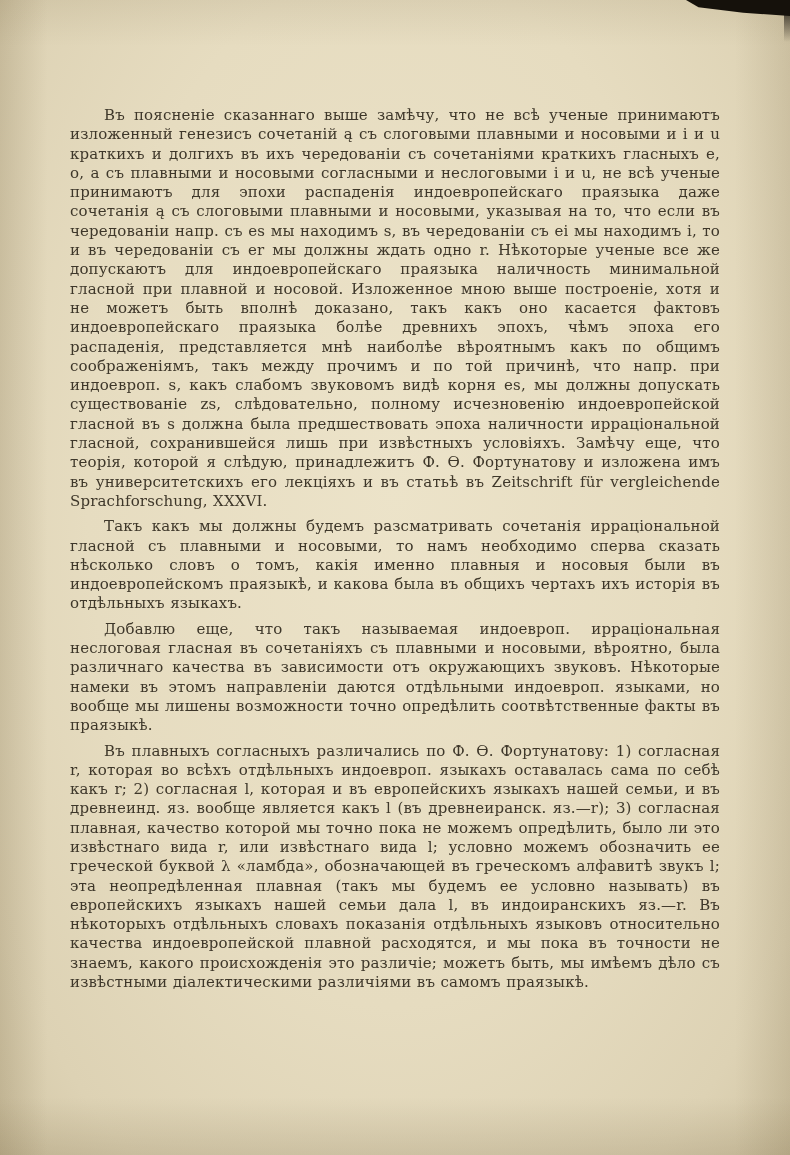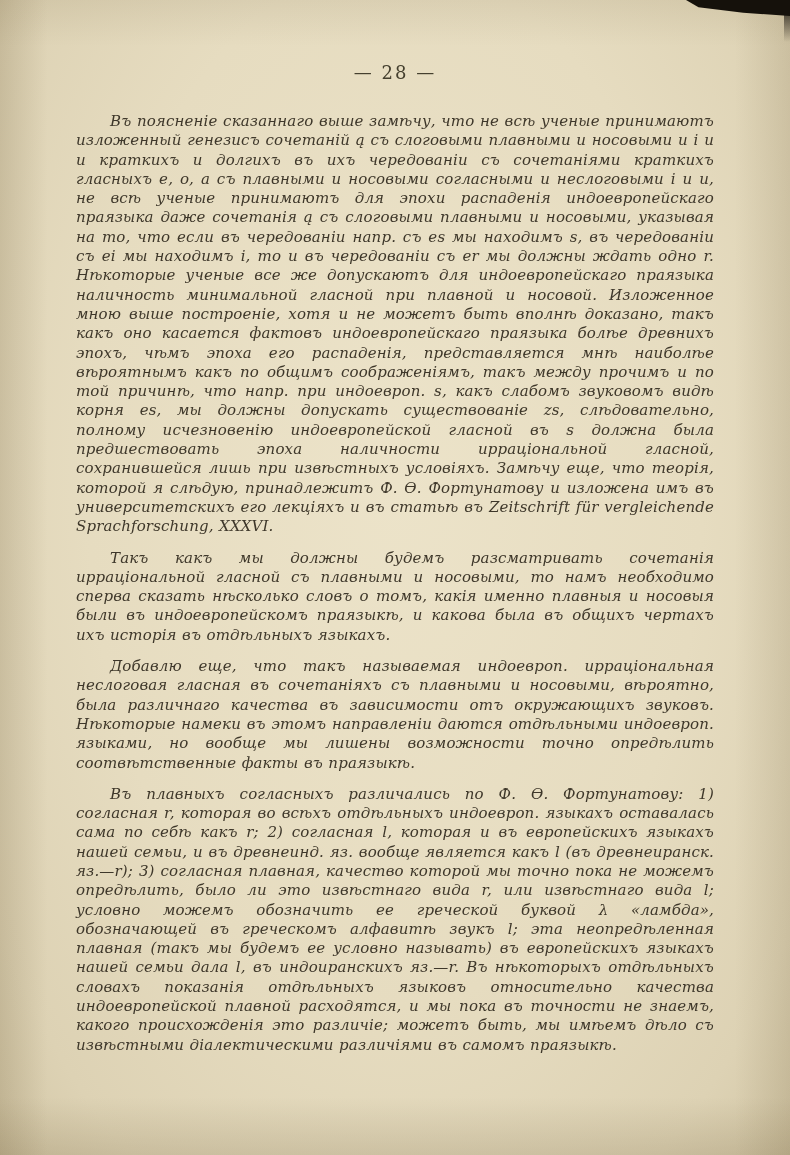--- a/index.html
+++ b/index.html
@@ -51,35 +51,33 @@
     top: 100px;
     left: 64px;
     width: 662px;
     text-align: justify;
     font-size: 15px;
     line-height: 19.3px;
     letter-spacing: 0.15px;
     word-spacing: 0.5px;
   }
   .text-block p {
-    margin: 12px;
+    margin: 6px;
     padding: 0;
     text-indent: 34px;
-    font-style: italic;
   }
 </style>
 </head>
 <body>
 
 <div class="page">
 
   <div class="corner-mark"></div>
   <div class="corner-mark-edge"></div>
 
-  <div class="page-number">— 28 —</div>
 
   <div class="text-block">
     <p>Въ поясненіе сказаннаго выше замѣчу, что не всѣ ученые принимаютъ изложенный генезисъ сочетаній ą съ слоговыми плавными и носовыми и і и u краткихъ и долгихъ въ ихъ чередованіи съ сочетаніями краткихъ гласныхъ e, o, a съ плавными и носовыми согласными и неслоговыми i и u, не всѣ ученые принимаютъ для эпохи распаденія индоевропейскаго праязыка даже сочетанія ą съ слоговыми плавными и носовыми, указывая на то, что если въ чередованіи напр. съ es мы находимъ s, въ чередованіи съ ei мы находимъ i, то и въ чередованіи съ er мы должны ждать одно r. Нѣкоторые ученые все же допускаютъ для индоевропейскаго праязыка наличность минимальной гласной при плавной и носовой. Изложенное мною выше построеніе, хотя и не можетъ быть вполнѣ доказано, такъ какъ оно касается фактовъ индоевропейскаго праязыка болѣе древнихъ эпохъ, чѣмъ эпоха его распаденія, представляется мнѣ наиболѣе вѣроятнымъ какъ по общимъ соображеніямъ, такъ между прочимъ и по той причинѣ, что напр. при индоевроп. s, какъ слабомъ звуковомъ видѣ корня es, мы должны допускать существованіе zs, слѣдовательно, полному исчезновенію индоевропейской гласной въ s должна была предшествовать эпоха наличности ирраціональной гласной, сохранившейся лишь при извѣстныхъ условіяхъ. Замѣчу еще, что теорія, которой я слѣдую, принадлежитъ Ф. Ѳ. Фортунатову и изложена имъ въ университетскихъ его лекціяхъ и въ статьѣ въ Zeitschrift für vergleichende Sprachforschung, XXXVI.</p>
     <p>Такъ какъ мы должны будемъ разсматривать сочетанія ирраціональной гласной съ плавными и носовыми, то намъ необходимо сперва сказать нѣсколько словъ о томъ, какія именно плавныя и носовыя были въ индоевропейскомъ праязыкѣ, и какова была въ общихъ чертахъ ихъ исторія въ отдѣльныхъ языкахъ.</p>
     <p>Добавлю еще, что такъ называемая индоевроп. ирраціональная неслоговая гласная въ сочетаніяхъ съ плавными и носовыми, вѣроятно, была различнаго качества въ зависимости отъ окружающихъ звуковъ. Нѣкоторые намеки въ этомъ направленіи даются отдѣльными индоевроп. языками, но вообще мы лишены возможности точно опредѣлить соотвѣтственные факты въ праязыкѣ.</p>
     <p>Въ плавныхъ согласныхъ различались по Ф. Ѳ. Фортунатову: 1) согласная r, которая во всѣхъ отдѣльныхъ индоевроп. языкахъ оставалась сама по себѣ какъ r; 2) согласная l, которая и въ европейскихъ языкахъ нашей семьи, и въ древнеинд. яз. вообще является какъ l (въ древнеиранск. яз.—r); 3) согласная плавная, качество которой мы точно пока не можемъ опредѣлить, было ли это извѣстнаго вида r, или извѣстнаго вида l; условно можемъ обозначить ее греческой буквой λ «ламбда», обозначающей въ греческомъ алфавитѣ звукъ l; эта неопредѣленная плавная (такъ мы будемъ ее условно называть) въ европейскихъ языкахъ нашей семьи дала l, въ индоиранскихъ яз.—r. Въ нѣкоторыхъ отдѣльныхъ словахъ показанія отдѣльныхъ языковъ относительно качества индоевропейской плавной расходятся, и мы пока въ точности не знаемъ, какого происхожденія это различіе; можетъ быть, мы имѣемъ дѣло съ извѣстными діалектическими различіями въ самомъ праязыкѣ.</p>
   </div>
 
 </div>
 

